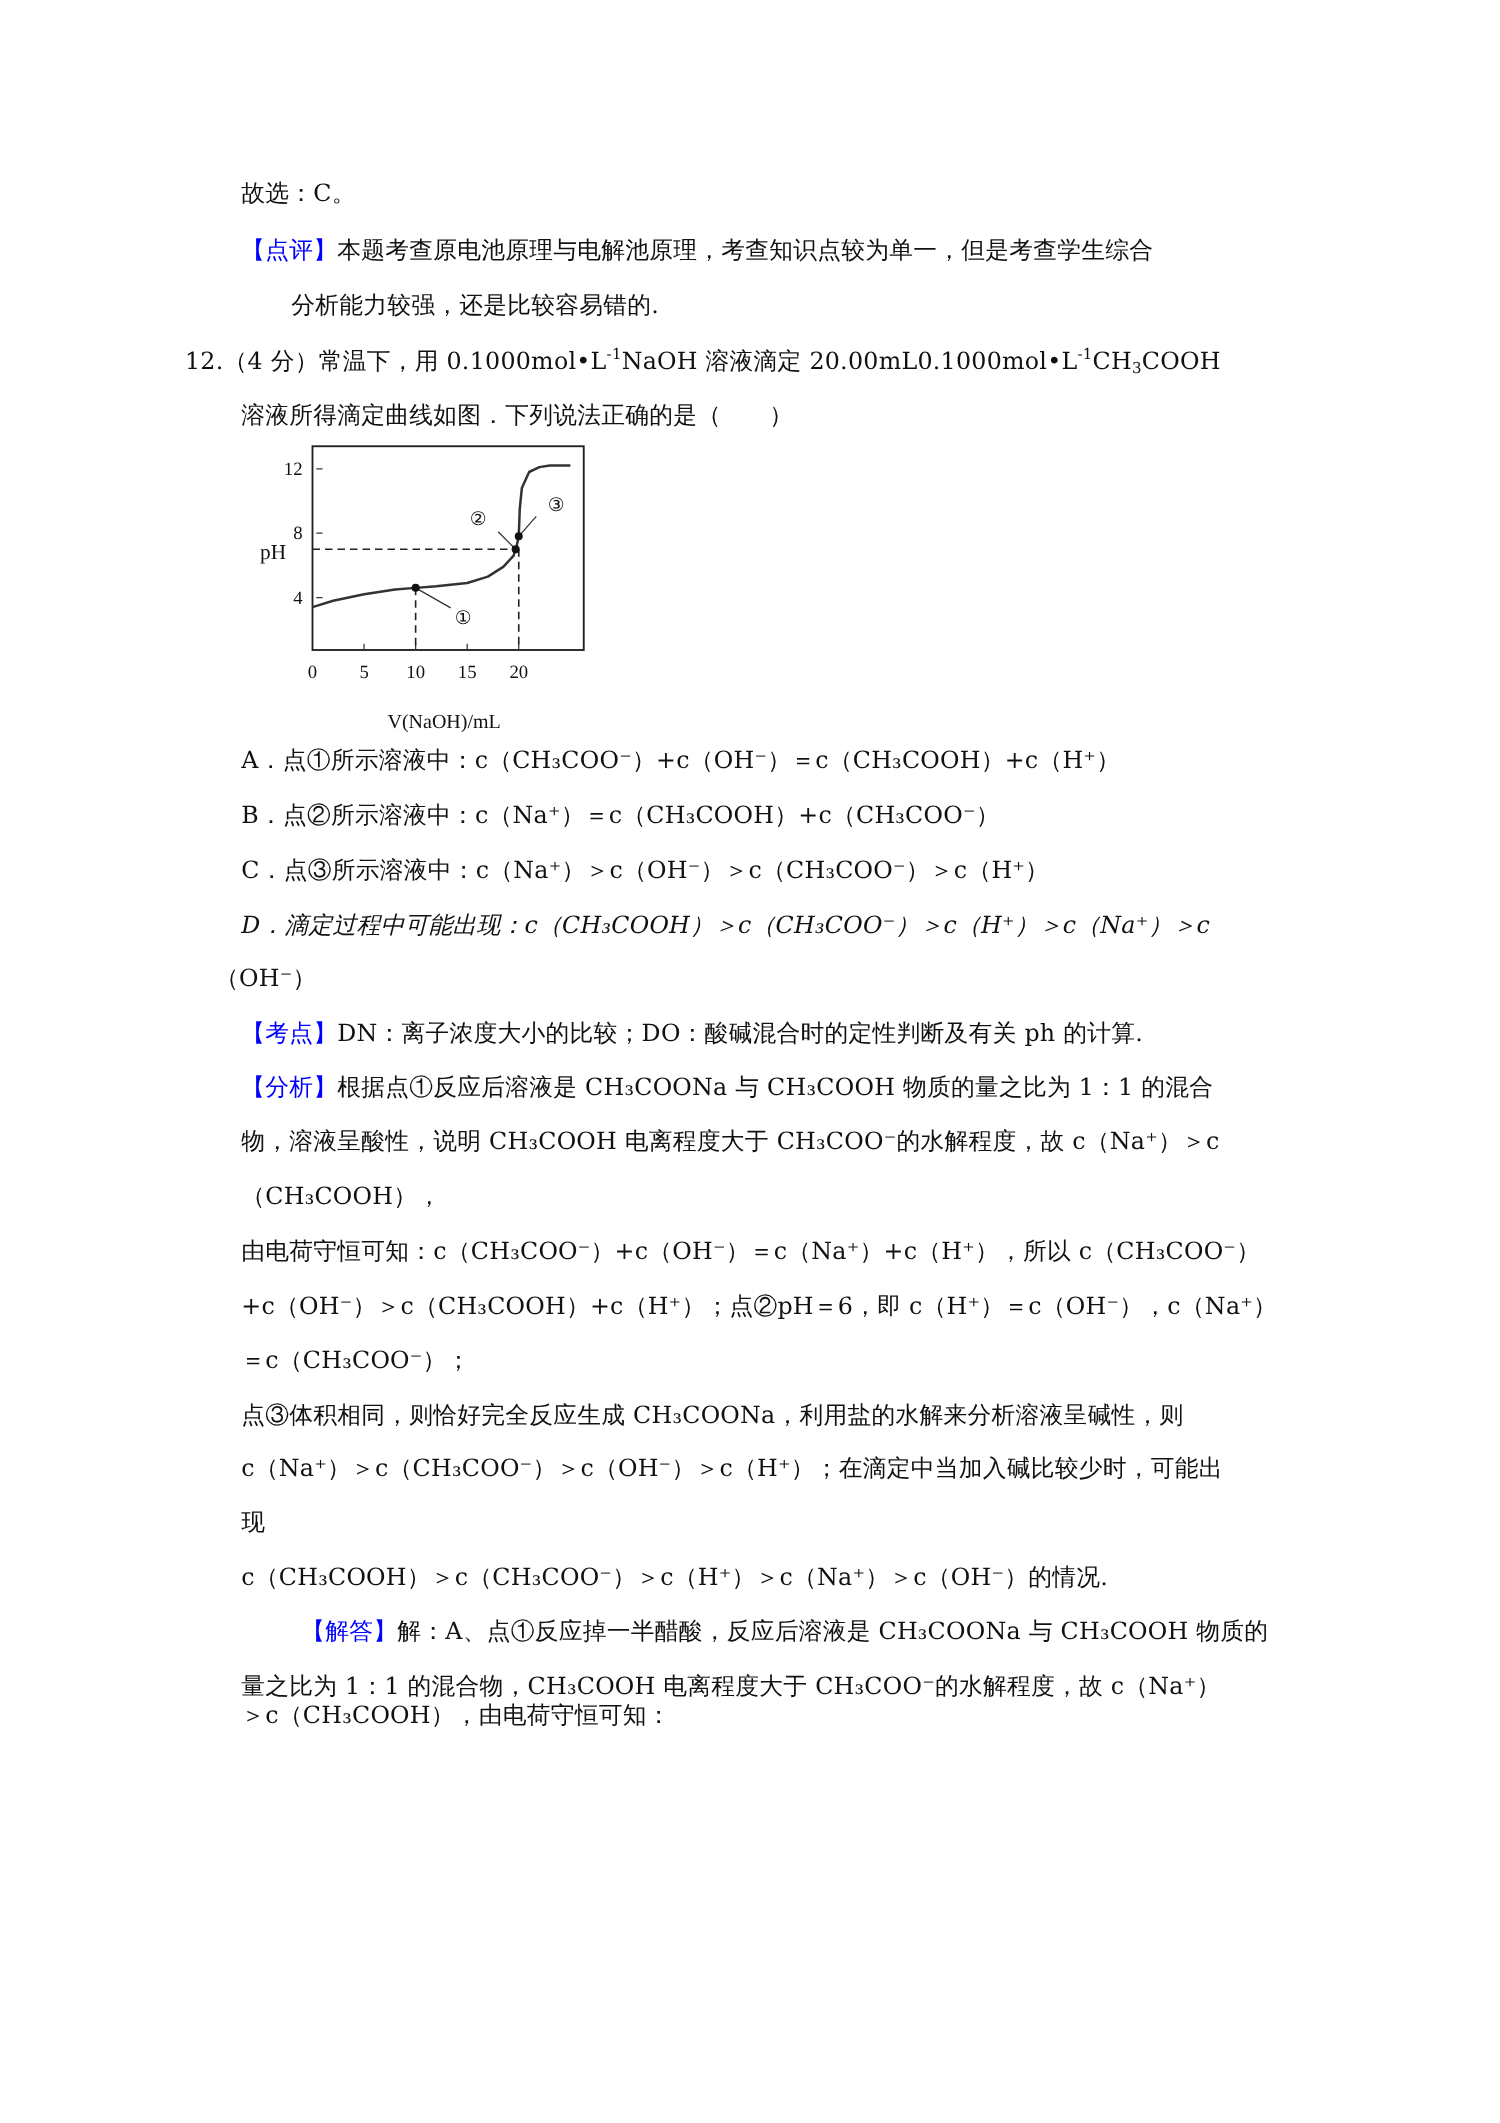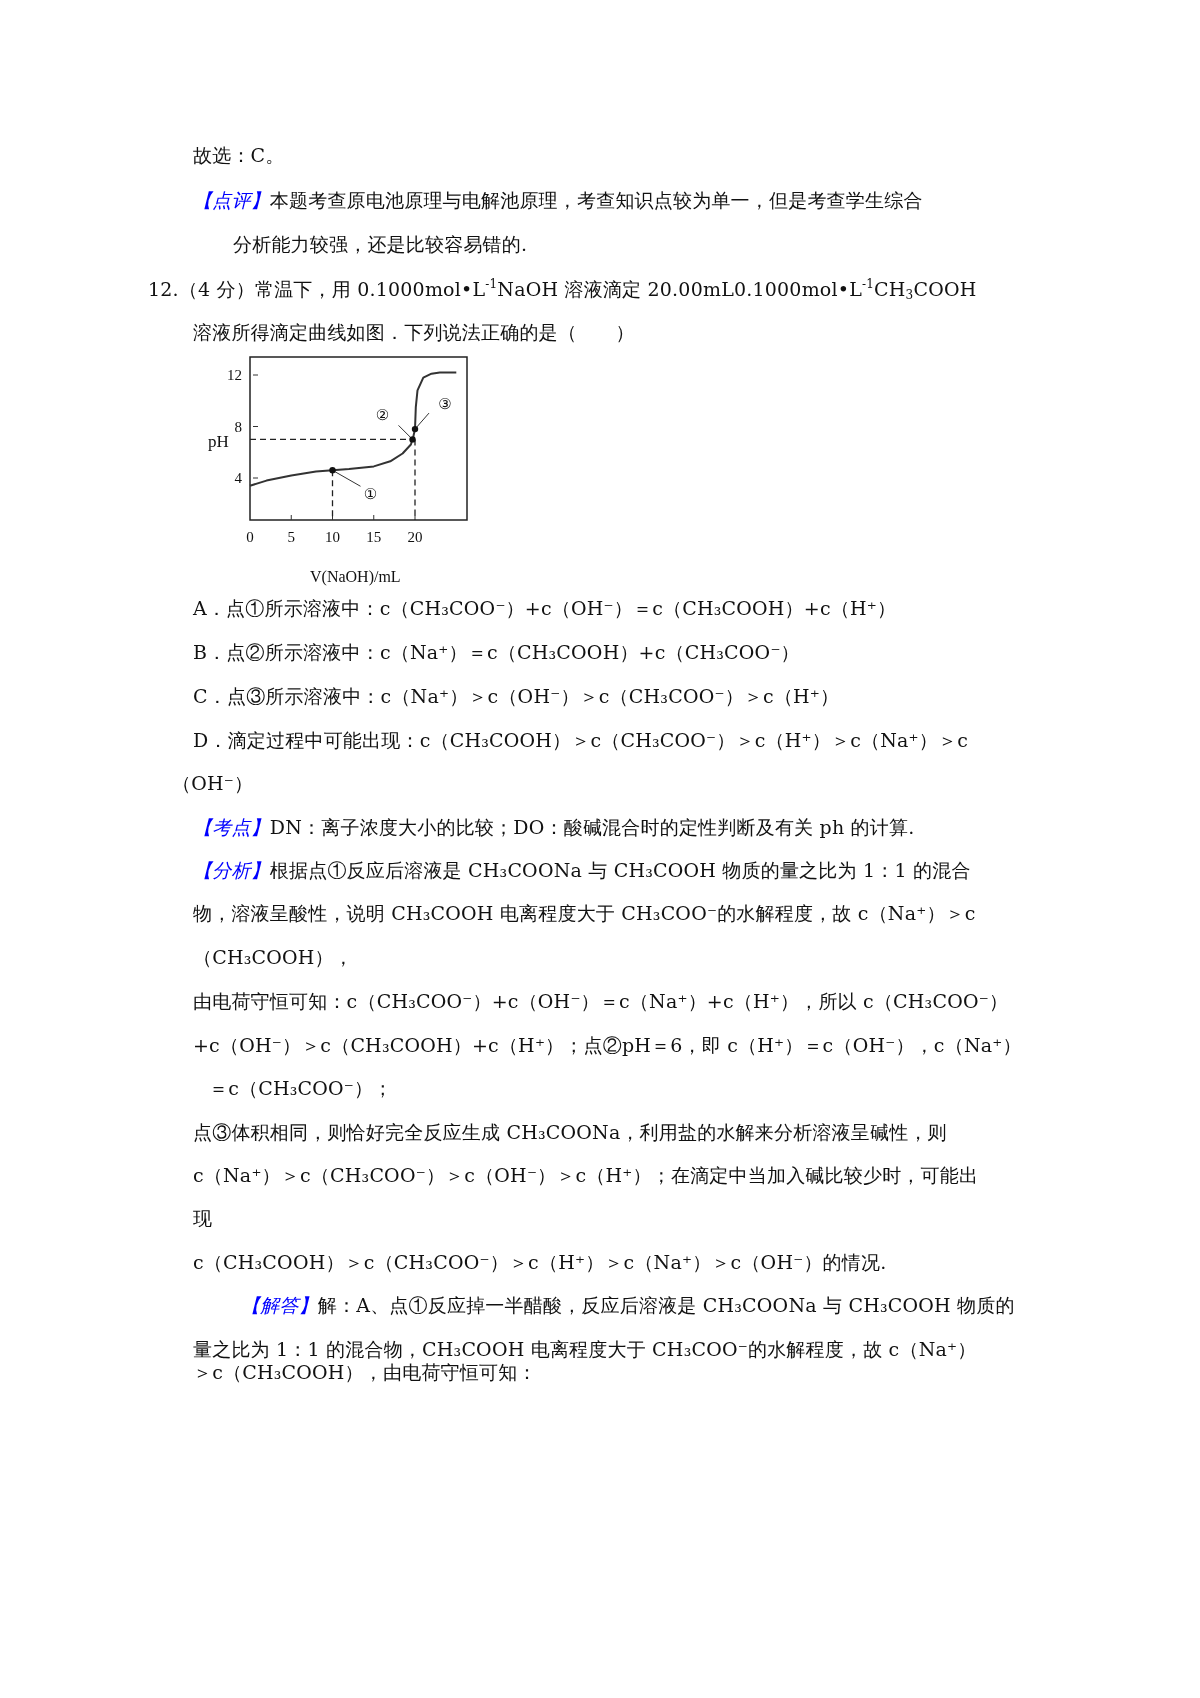--- a/index.html
+++ b/index.html
@@ -1,19 +1,19 @@
 <!DOCTYPE html>
 <html><head>
 <meta charset="utf-8">
 <style>
   html, body { margin: 0; padding: 0; background: #ffffff; }
   body { width: 1200px; height: 1698px; position: relative; overflow: hidden;
          font-family: "DejaVu Serif", "Liberation Serif", serif; color: #111; }
   .line { position: absolute; font-size: 19px; line-height: 24px; white-space: nowrap; letter-spacing: 0.2px; }
-  .tag { color: #0000FF; font-style: italic; }
+  .tag { color: #0000FF; }
   sub { font-size: 12px; vertical-align: -3px; line-height: 0; }
   sup { font-size: 12px; vertical-align: 8px; line-height: 0; }
   #chart { position: absolute; left: 190px; top: 350px; }
   #chart text { font-family: "Liberation Serif", "DejaVu Serif", serif; fill: #111; }
 </style>
 </head>
 <body>
 
 <div class="line" style="left:193px; top:143px;">故选：C。</div>
 <div class="line" style="left:193px; top:188px;">
@@ -58,34 +58,34 @@
       <circle cx="225" cy="79.075" r="3.2" fill="#111"></circle>
       <text x="255" y="59.075" text-anchor="middle" font-size="15">③</text>
     </g>
   <text x="18" y="97" font-size="17">pH</text>
   <text x="120" y="232" font-size="16">V(NaOH)/mL</text>
 </svg>
 
 <div class="line" style="left:193px; top:596px;">A．点①所示溶液中：c（CH₃COO⁻）+c（OH⁻）＝c（CH₃COOH）+c（H⁺）</div>
 <div class="line" style="left:193px; top:640px;">B．点②所示溶液中：c（Na⁺）＝c（CH₃COOH）+c（CH₃COO⁻）</div>
 <div class="line" style="left:193px; top:684px;">C．点③所示溶液中：c（Na⁺）＞c（OH⁻）＞c（CH₃COO⁻）＞c（H⁺）</div>
-<div class="line" style="left:193px; top:728px;">D．滴定过程中可能出现：c（CH₃COOH）＞c（CH₃COO⁻）＞c（H⁺）＞c（Na⁺）＞c</div>
+<div class="line" style="left:193px; top:728px;font-style:italic;">D．滴定过程中可能出现：c（CH₃COOH）＞c（CH₃COO⁻）＞c（H⁺）＞c（Na⁺）＞c</div>
 <div class="line" style="left:172px; top:771px;">（OH⁻）</div>
 
 <div class="line" style="left:193px; top:815px;">
   <span class="tag">【考点】</span><span>DN：离子浓度大小的比较；DO：酸碱混合时的定性判断及有关 ph 的计算.</span>
 </div>
 <div class="line" style="left:193px; top:858px;">
   <span class="tag">【分析】</span><span>根据点①反应后溶液是 CH₃COONa 与 CH₃COOH 物质的量之比为 1：1 的混合</span>
 </div>
 <div class="line" style="left:193px; top:901px;">物，溶液呈酸性，说明 CH₃COOH 电离程度大于 CH₃COO⁻的水解程度，故 c（Na⁺）＞c</div>
 <div class="line" style="left:193px; top:945px;">（CH₃COOH），</div>
 <div class="line" style="left:193px; top:989px;">由电荷守恒可知：c（CH₃COO⁻）+c（OH⁻）＝c（Na⁺）+c（H⁺），所以 c（CH₃COO⁻）</div>
 <div class="line" style="left:193px; top:1033px;">+c（OH⁻）＞c（CH₃COOH）+c（H⁺）；点②pH＝6，即 c（H⁺）＝c（OH⁻），c（Na⁺）</div>
-<div class="line" style="left:193px; top:1076px;margin-left:16px;">＝c（CH₃COO⁻）；</div>
+<div class="line" style="left:193px; top:1076px;">＝c（CH₃COO⁻）；</div>
 <div class="line" style="left:193px; top:1120px;">点③体积相同，则恰好完全反应生成 CH₃COONa，利用盐的水解来分析溶液呈碱性，则</div>
 <div class="line" style="left:193px; top:1163px;">c（Na⁺）＞c（CH₃COO⁻）＞c（OH⁻）＞c（H⁺）；在滴定中当加入碱比较少时，可能出</div>
 <div class="line" style="left:193px; top:1206px;">现</div>
 <div class="line" style="left:193px; top:1250px;">c（CH₃COOH）＞c（CH₃COO⁻）＞c（H⁺）＞c（Na⁺）＞c（OH⁻）的情况.</div>
 
 <div class="line" style="left:193px; top:1293px;margin-left:48px;">
   <span class="tag">【解答】</span><span>解：A、点①反应掉一半醋酸，反应后溶液是 CH₃COONa 与 CH₃COOH 物质的</span>
 </div>
 <div class="line" style="left:193px; top:1337px;">量之比为 1：1 的混合物，CH₃COOH 电离程度大于 CH₃COO⁻的水解程度，故 c（Na⁺）</div>
 <div class="line" style="left:193px; top:1360px;">＞c（CH₃COOH），由电荷守恒可知：</div>

